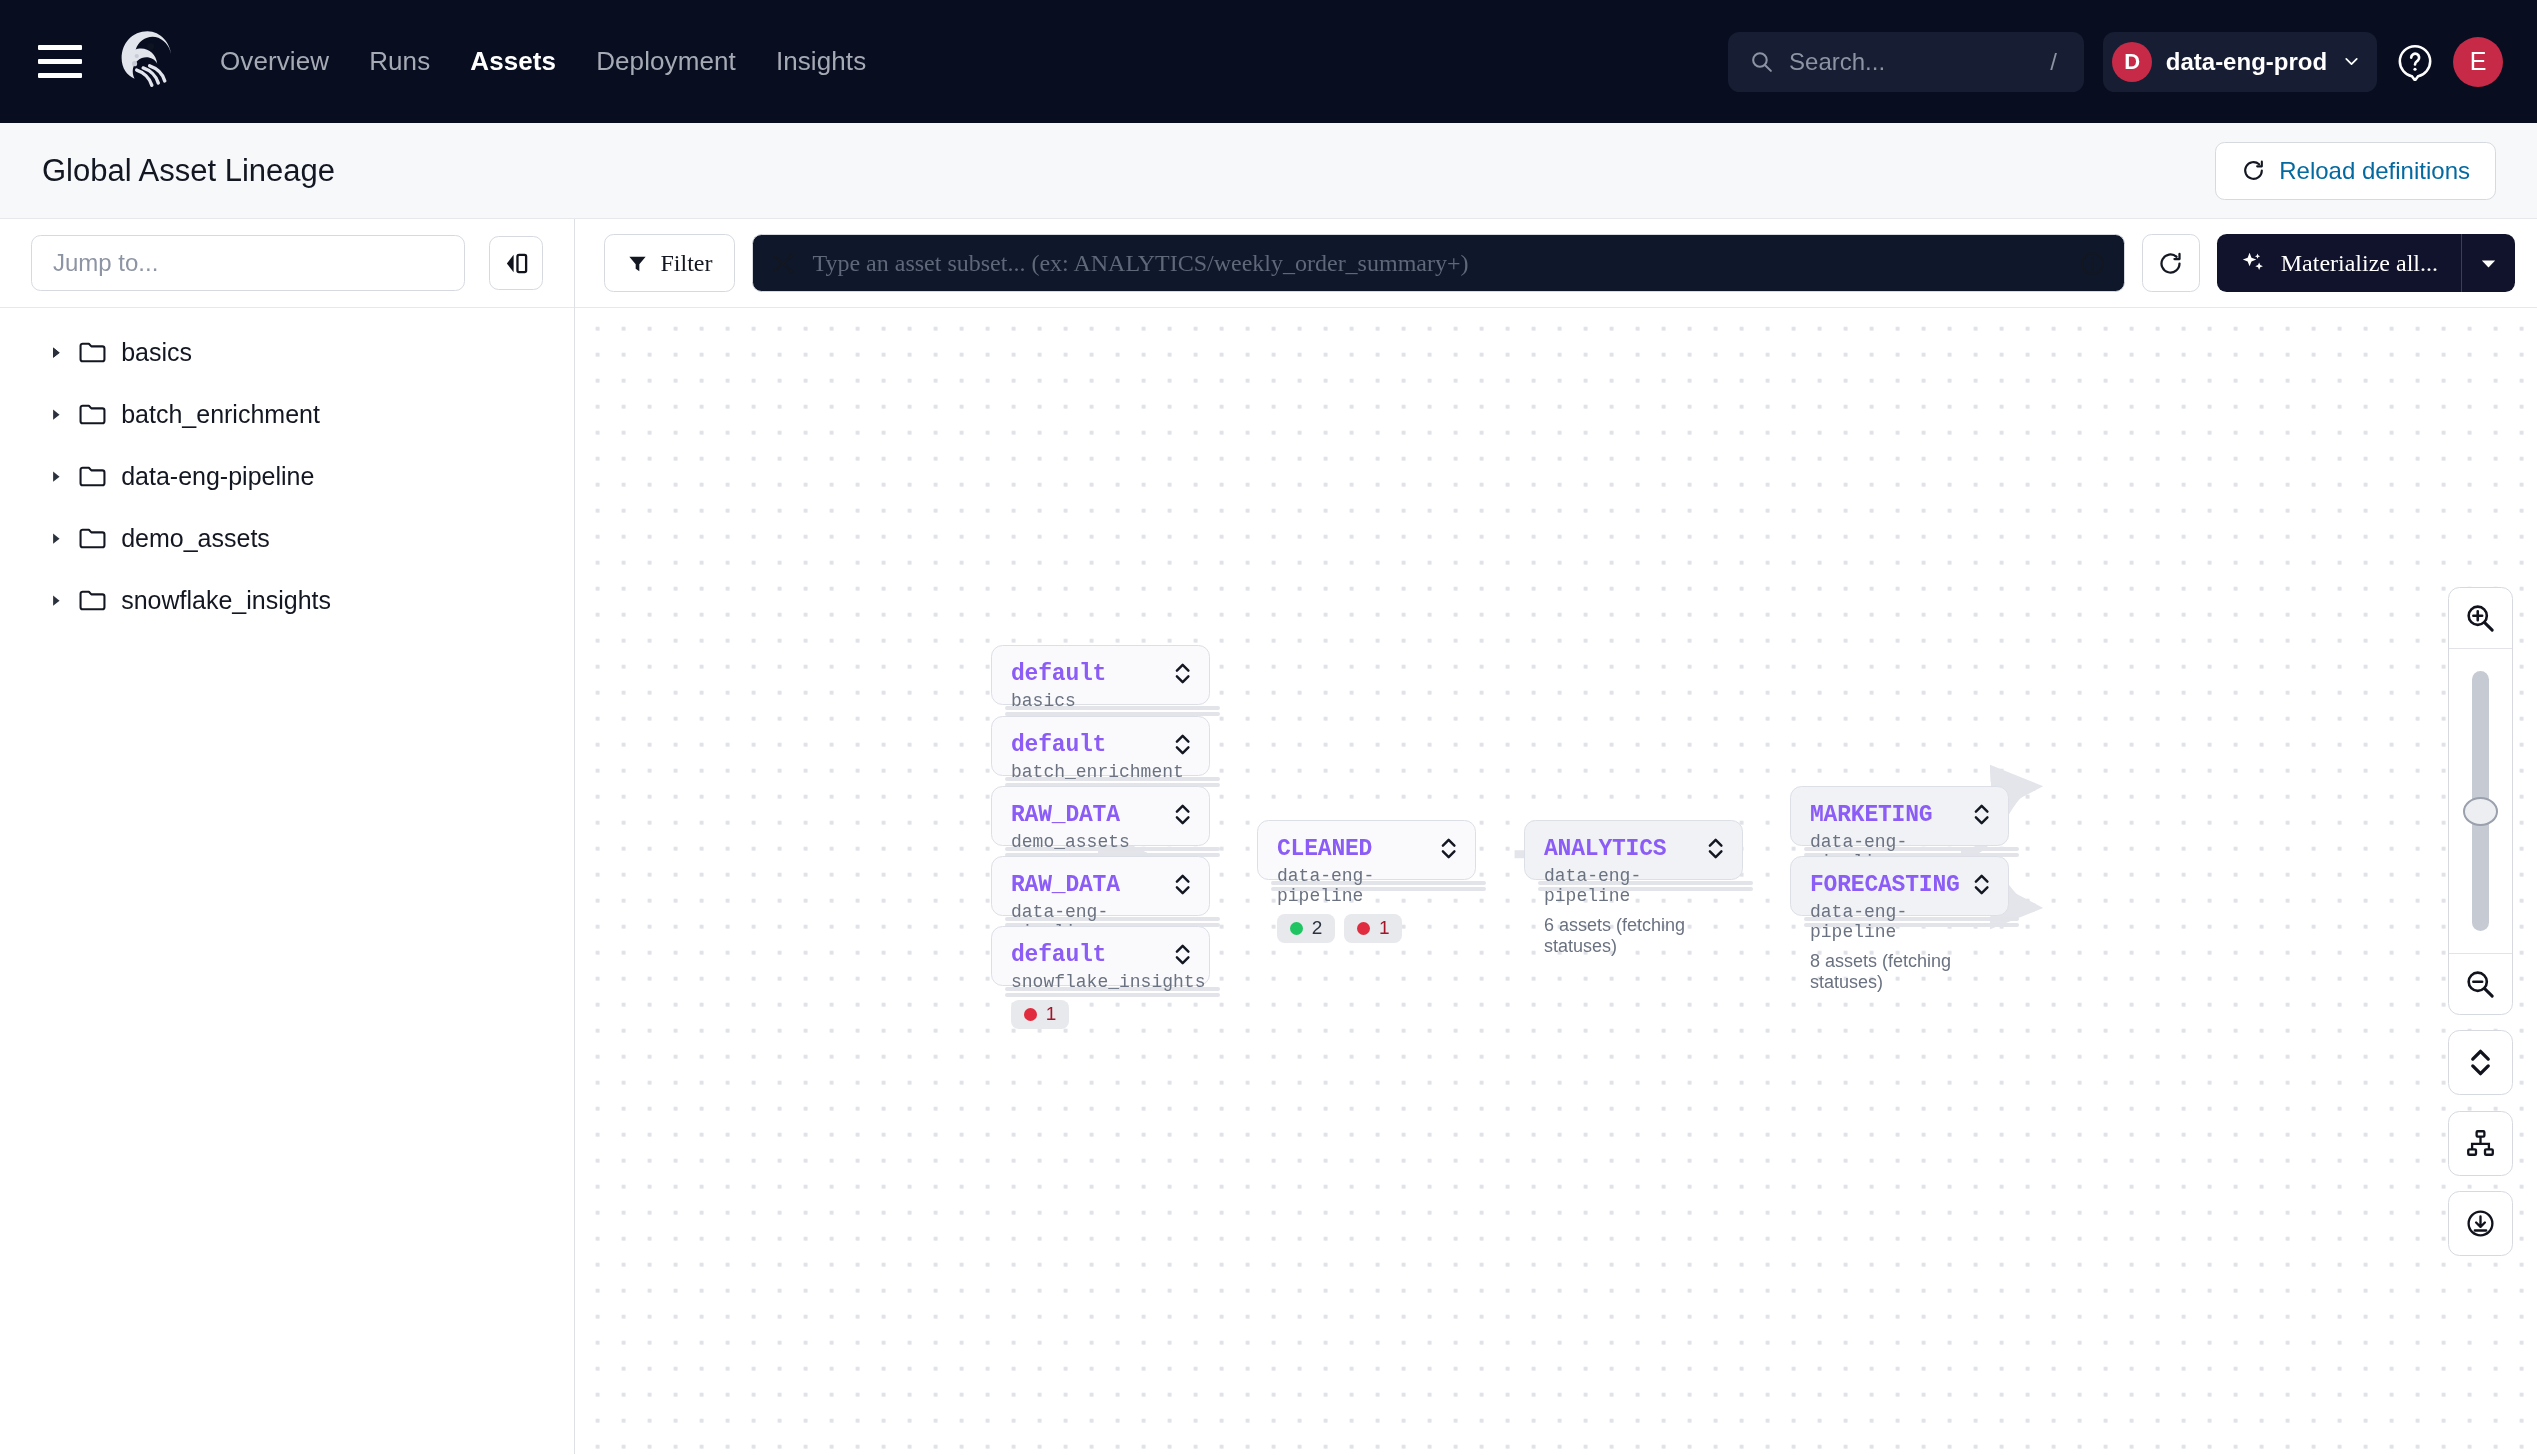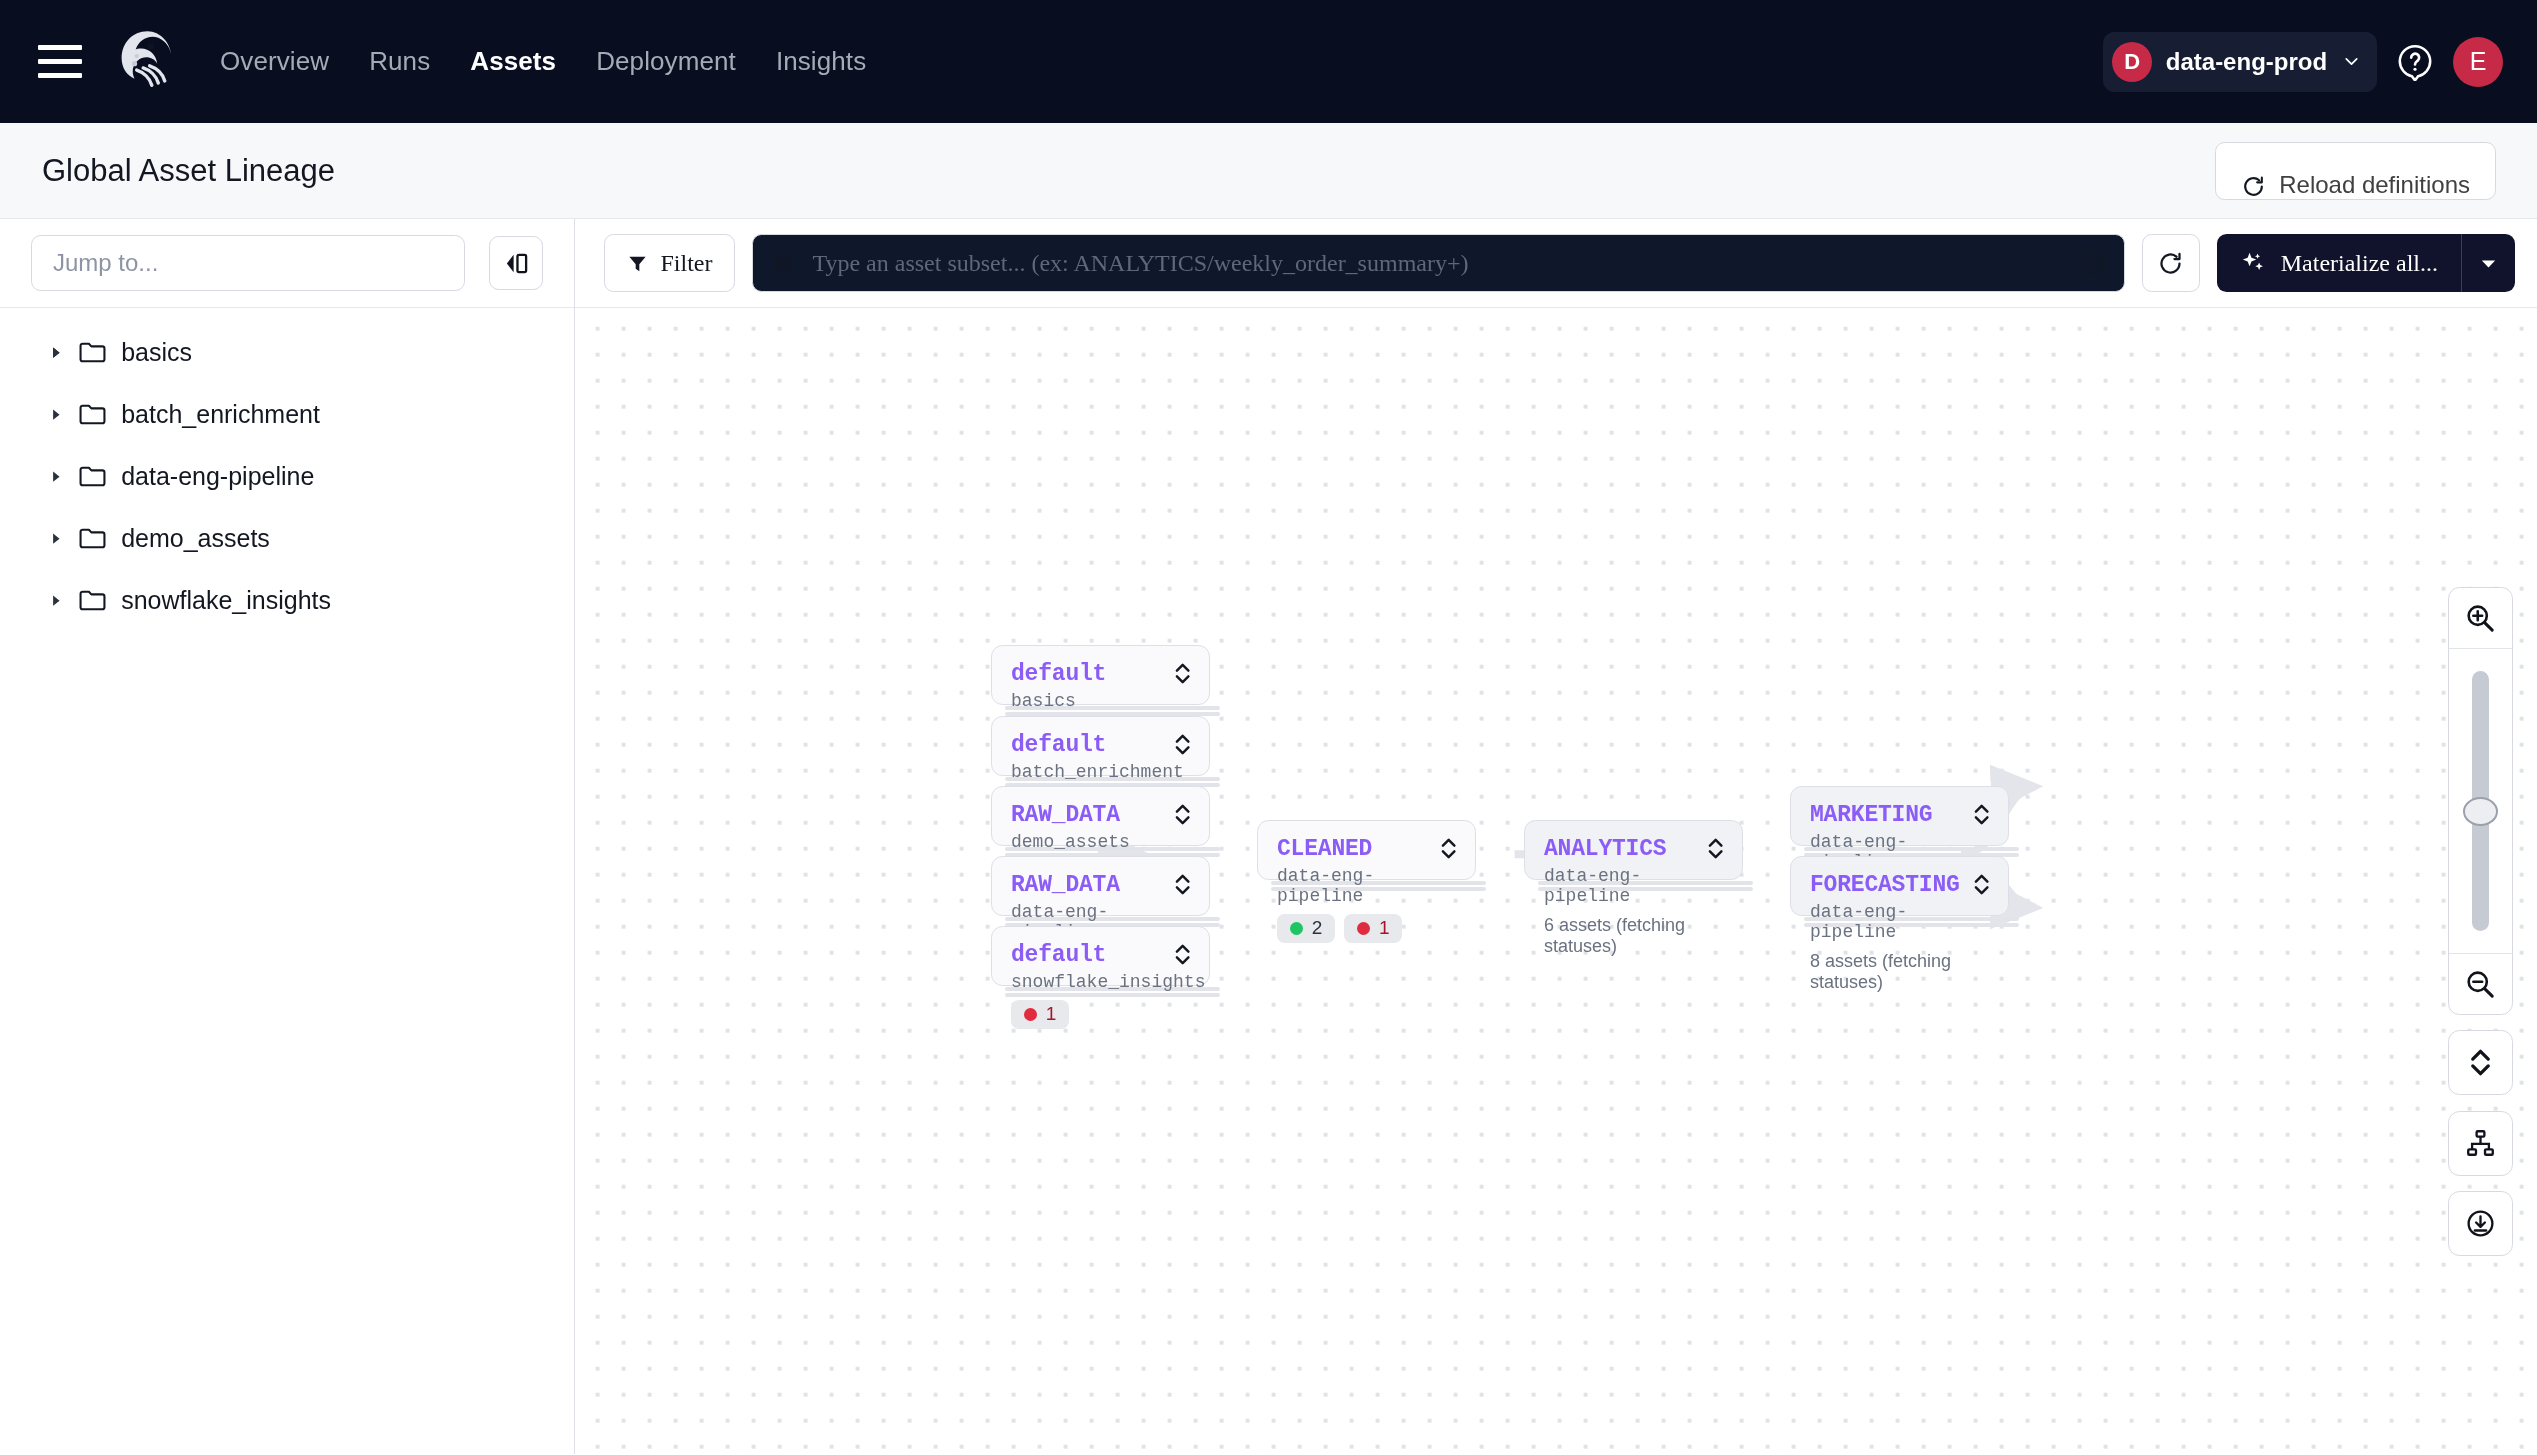--- a/index.html
+++ b/index.html
@@ -69,22 +69,22 @@
   
   .pageheader {
     height: 96px; background: #F7F8FA;
     border-bottom: 1px solid #E6E8EC;
     display: flex; align-items: center; justify-content: space-between;
     padding: 0 42px;
   }
   .pagetitle { font-size: 31px; color: #131721; font-weight: normal; }
   .reload-btn {
     height: 58px; border: 1px solid #D6DAE0; border-radius: 9.6px;
-    background: #ffffff; display: flex; align-items: flex-end; gap: 13.5px;
-    padding: 0 25px; cursor: pointer; font-size: 24px; color: #404040;
+    background: #ffffff; display: flex; align-items: center; gap: 13.5px;
+    padding: 0 25px; cursor: pointer; font-size: 24px; color: #0369a1;
   }
 
   
   .body { display: flex; height: calc(1455px - 123px - 97px); }
 
   
   .sidebar {
     width: 575px; background: #ffffff;
     border-right: 1px solid #DDE0E5;
     display: flex; flex-direction: column;
@@ -245,20 +245,28 @@
 
   <div class="navlinks">
     <div class="navlink">Overview</div>
     <div class="navlink">Runs</div>
     <div class="navlink active">Assets</div>
     <div class="navlink">Deployment</div>
     <div class="navlink">Insights</div>
   </div>
 
   <div class="topright">
+    <div class="searchbox">
+      <svg width="25" height="25" viewBox="0 0 24 24">
+        <circle cx="10.5" cy="10.5" r="6.5" stroke="#8C93A3" stroke-width="2" fill="none"></circle>
+        <line x1="15.5" y1="15.5" x2="21" y2="21" stroke="#8C93A3" stroke-width="2" stroke-linecap="round"></line>
+      </svg>
+      <div class="ph">Search...</div>
+      <div class="slash">/</div>
+    </div>
 
     <div class="deploybox">
       <div class="dep-avatar">D</div>
       <div class="dep-name">data-eng-prod</div>
       <svg width="21" height="21" viewBox="0 0 24 24">
         <path d="M6 9l6 6 6-6" stroke="#ffffff" stroke-width="2" fill="none" stroke-linecap="round" stroke-linejoin="round"></path>
       </svg>
     </div>
 
     <svg class="help-icon" viewBox="0 0 24 24">

